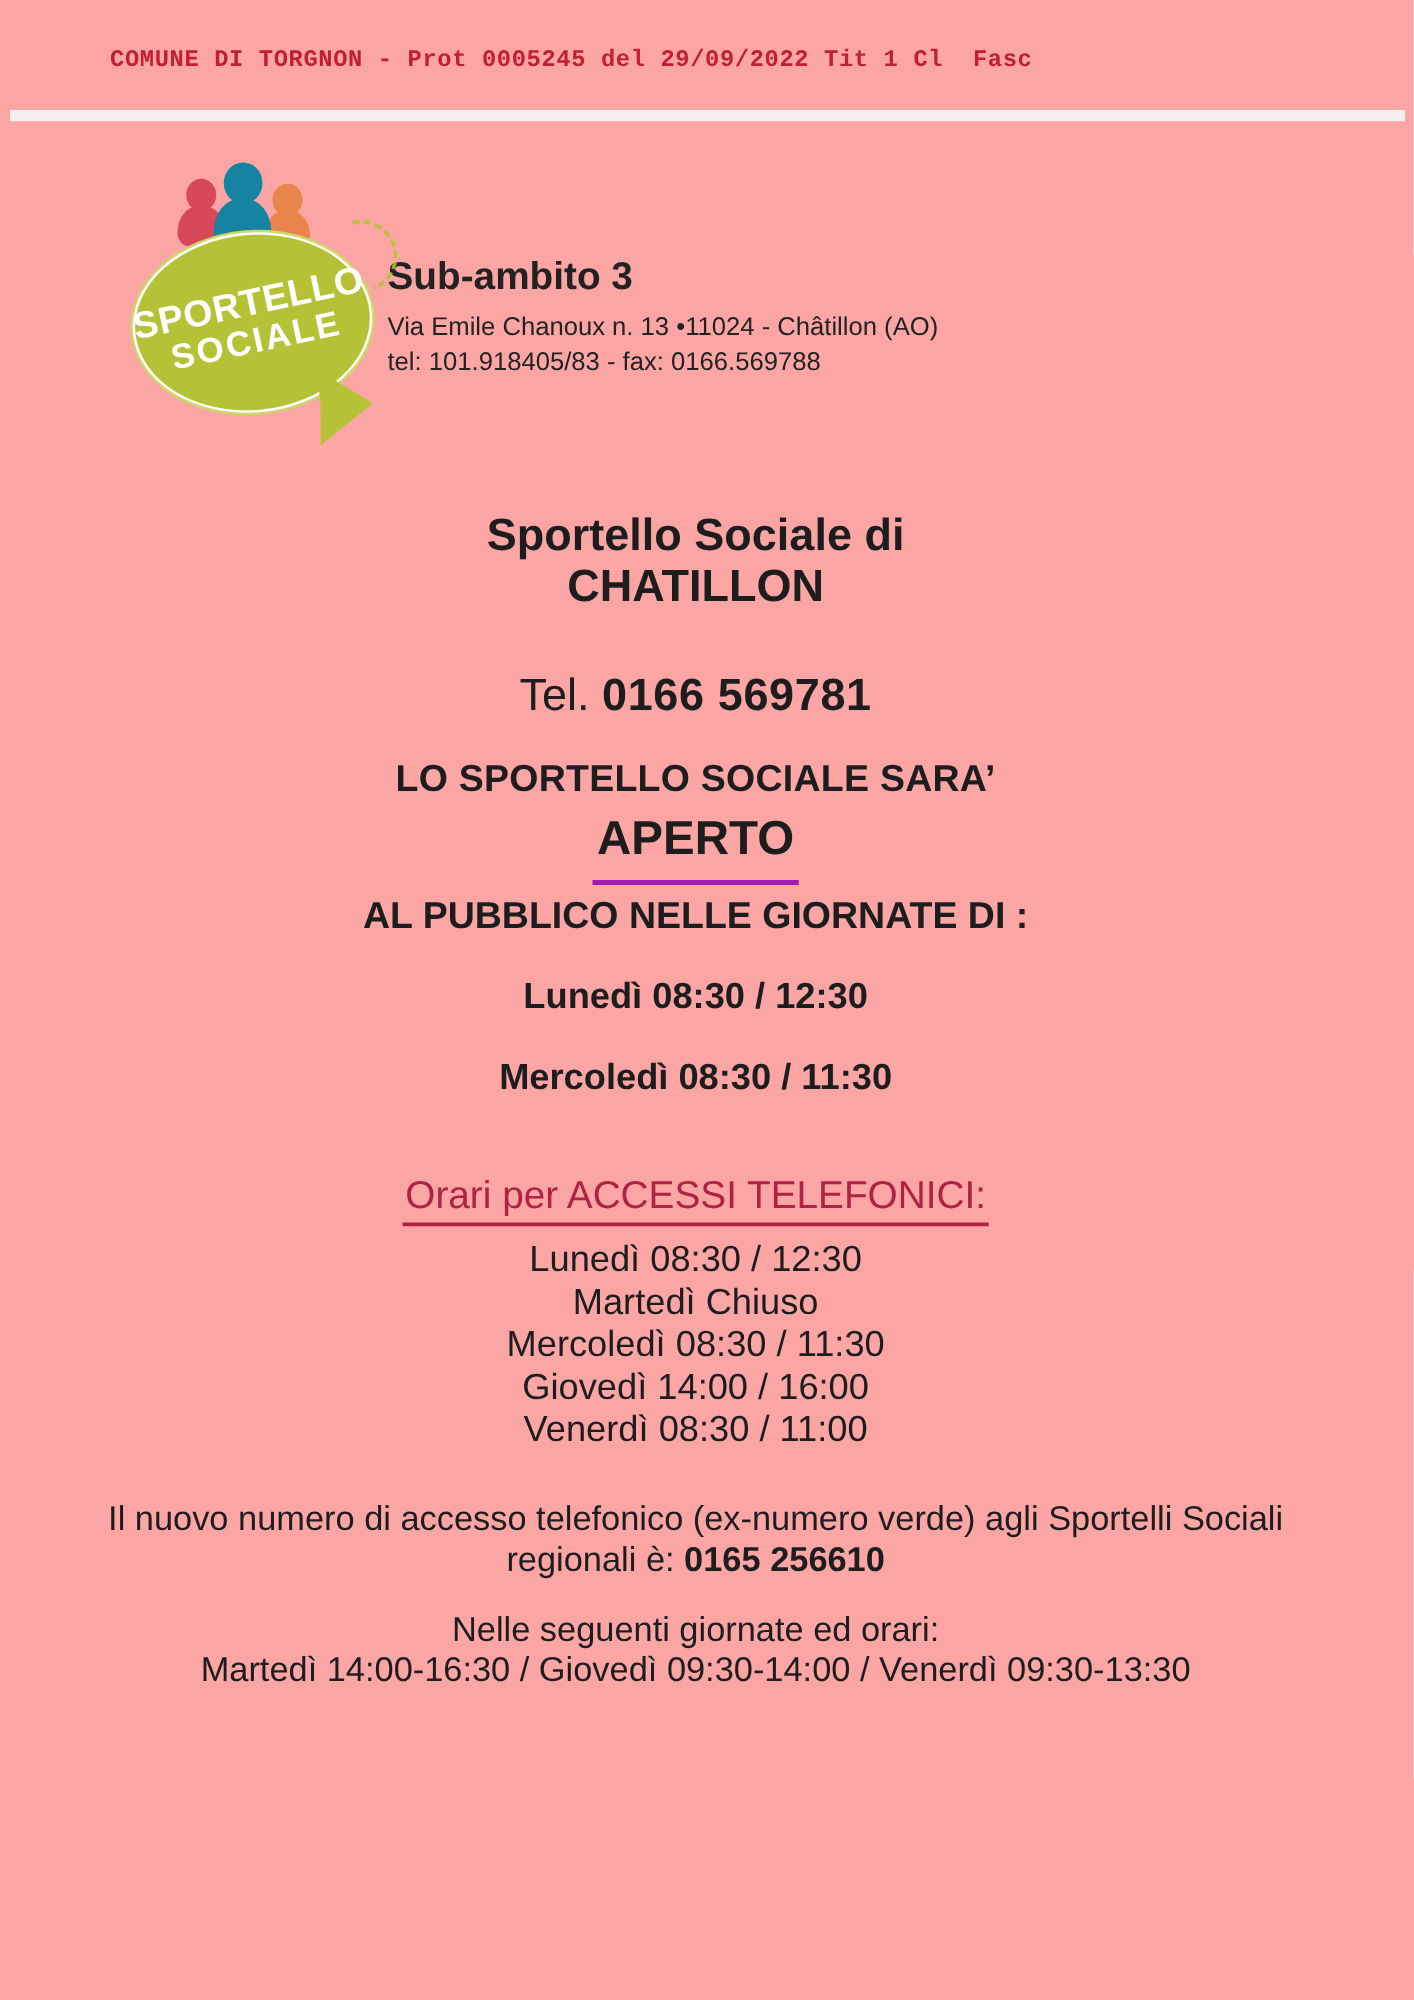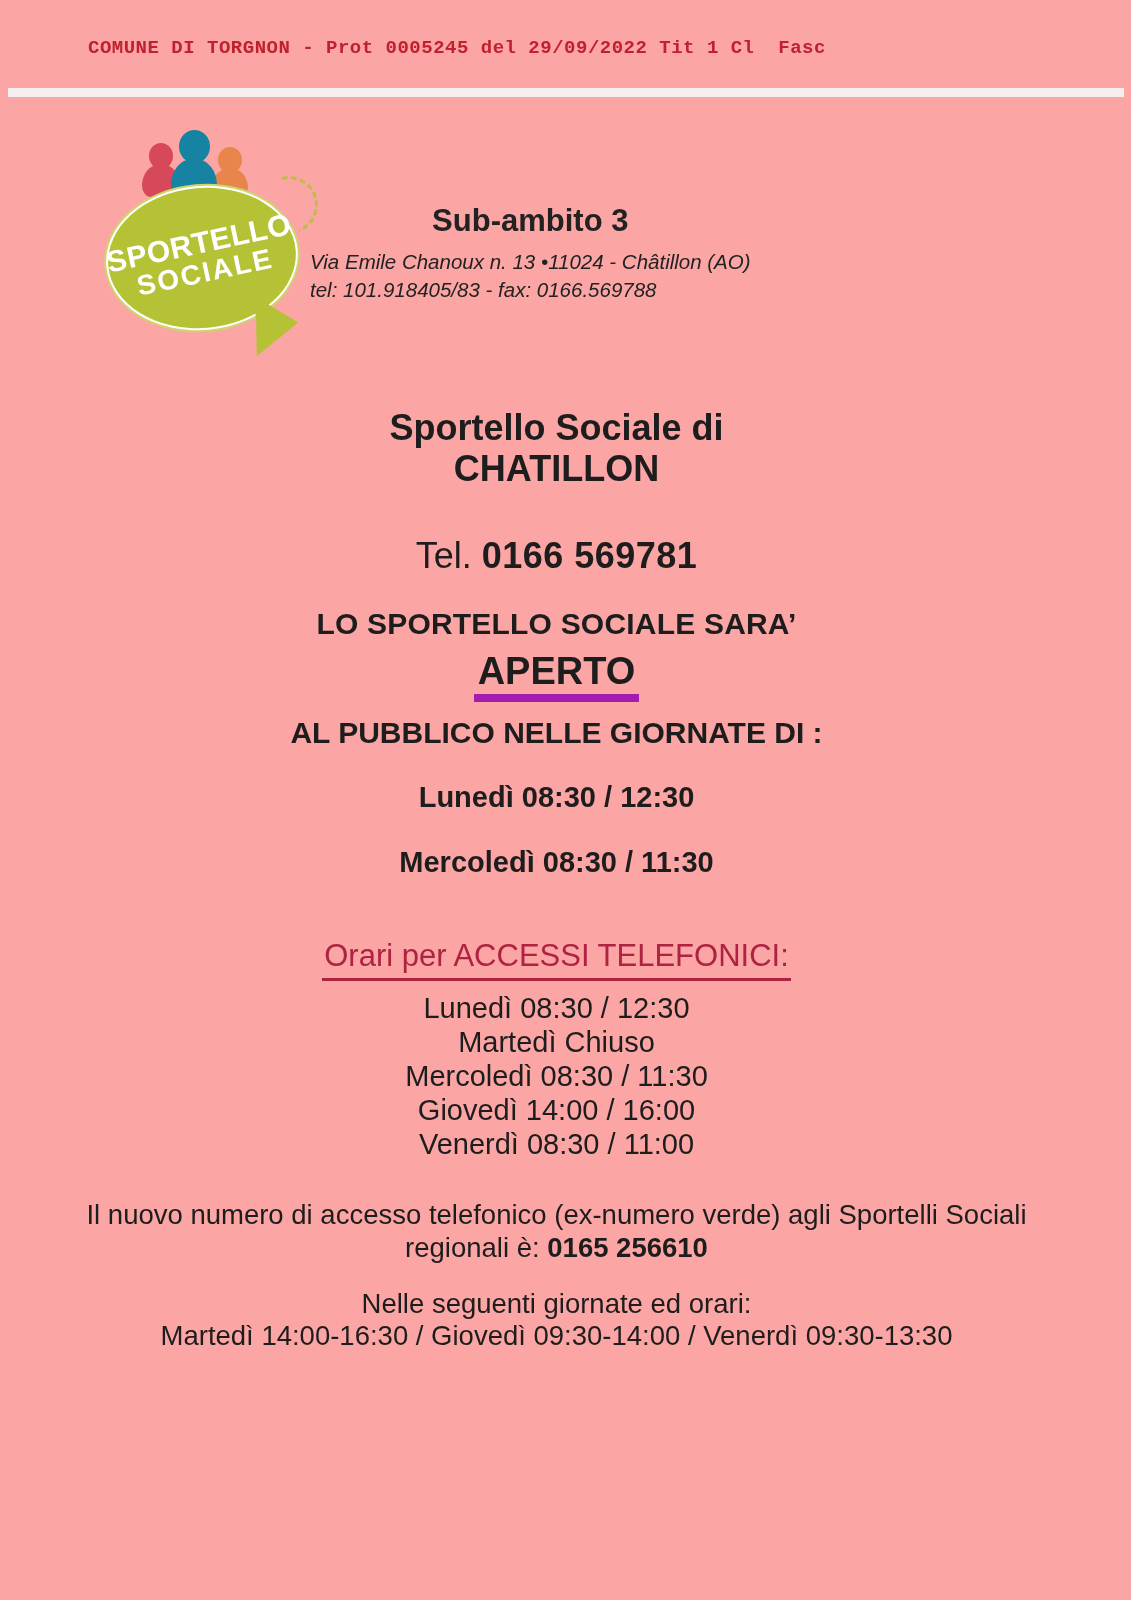--- a/index.html
+++ b/index.html
@@ -52,30 +52,30 @@
   }
   .bubble-text{
     position:absolute; inset:0; z-index:4;
     display:flex; flex-direction:column; align-items:center; justify-content:center;
     transform:rotate(-7deg); color:#ffffff; font-weight:bold; line-height:1.02;
   }
   .bubble-line1{font-size:30px; letter-spacing:.5px;}
   .bubble-line2{font-size:28px; letter-spacing:2px;}
   
   .org{position:absolute; left:310px; top:203px;}
-  .org-name{font-size:31px; font-weight:bold; color:#222;text-align:center;}
-  .org-addr{margin-top:9px; font-size:20.5px; line-height:28px; color:#222;font-style:italic;}
+  .org-name{font-size:31px; font-weight:bold; color:#222;}
+  .org-addr{margin-top:9px; font-size:20.5px; line-height:28px; color:#222;}
   
   .c{position:absolute; left:-9px; width:1131px; text-align:center;}
   .doc-title{top:407px; font-size:36px; font-weight:bold; line-height:41px;}
   .tel-line{top:535px; font-size:36px;}
   .tel-line b{letter-spacing:.5px;margin-top:36px;}
   .open-intro{top:607px; font-size:30px; font-weight:bold; letter-spacing:.2px;}
   .aperto{top:650px; font-size:38px; font-weight:bold;}
-  .aperto span{display:inline-block; border-bottom:8px solid #a21caf; padding:0 4px 1px;}
+  .aperto span{display:inline-block; border-bottom:4px solid #a21caf; padding:0 4px 11px;}
   .pubblico{top:716px; font-size:30px; font-weight:bold;}
   .hours1{top:781px; font-size:29px; font-weight:bold;}
   .hours2{top:846px; font-size:29px; font-weight:bold;}
   .orari-head{top:938px; font-size:31px; color:#ae2342;}
   .orari-head span{display:inline-block; border-bottom:3px solid #ae2342; padding:0 2px 4px;}
   .phone-rows{top:991px; font-size:29px; line-height:34px;}
   .regional{top:1198px; font-size:27.5px; line-height:33px;}
   .footer-intro{top:1288px; font-size:27.5px;}
   .footer-hours{top:1320px; font-size:27.5px;}
 </style>

